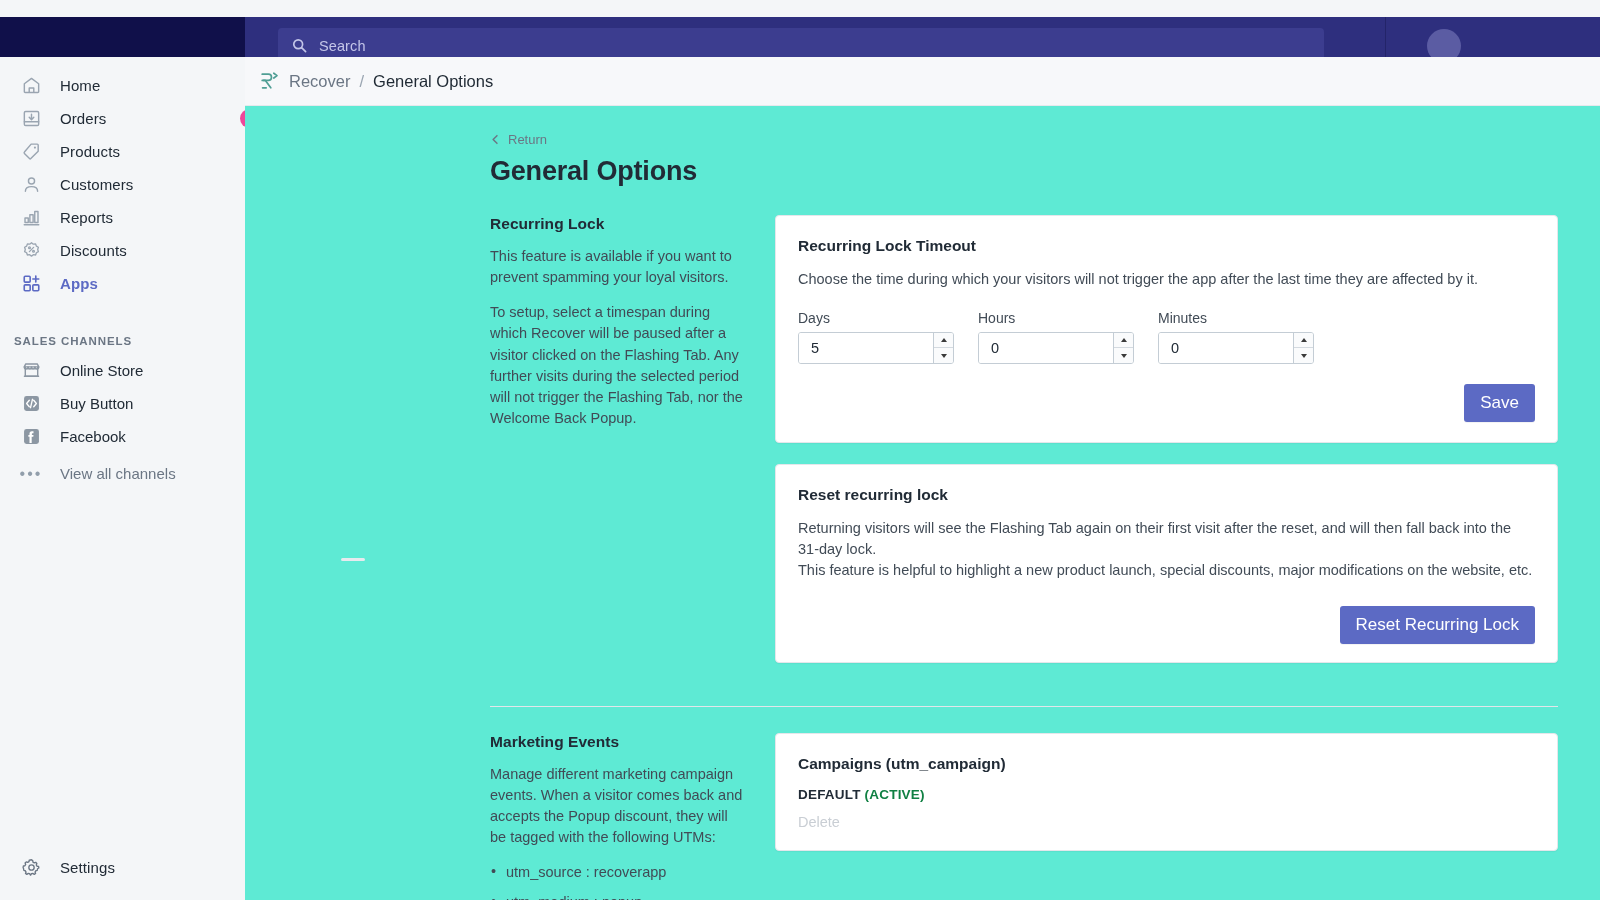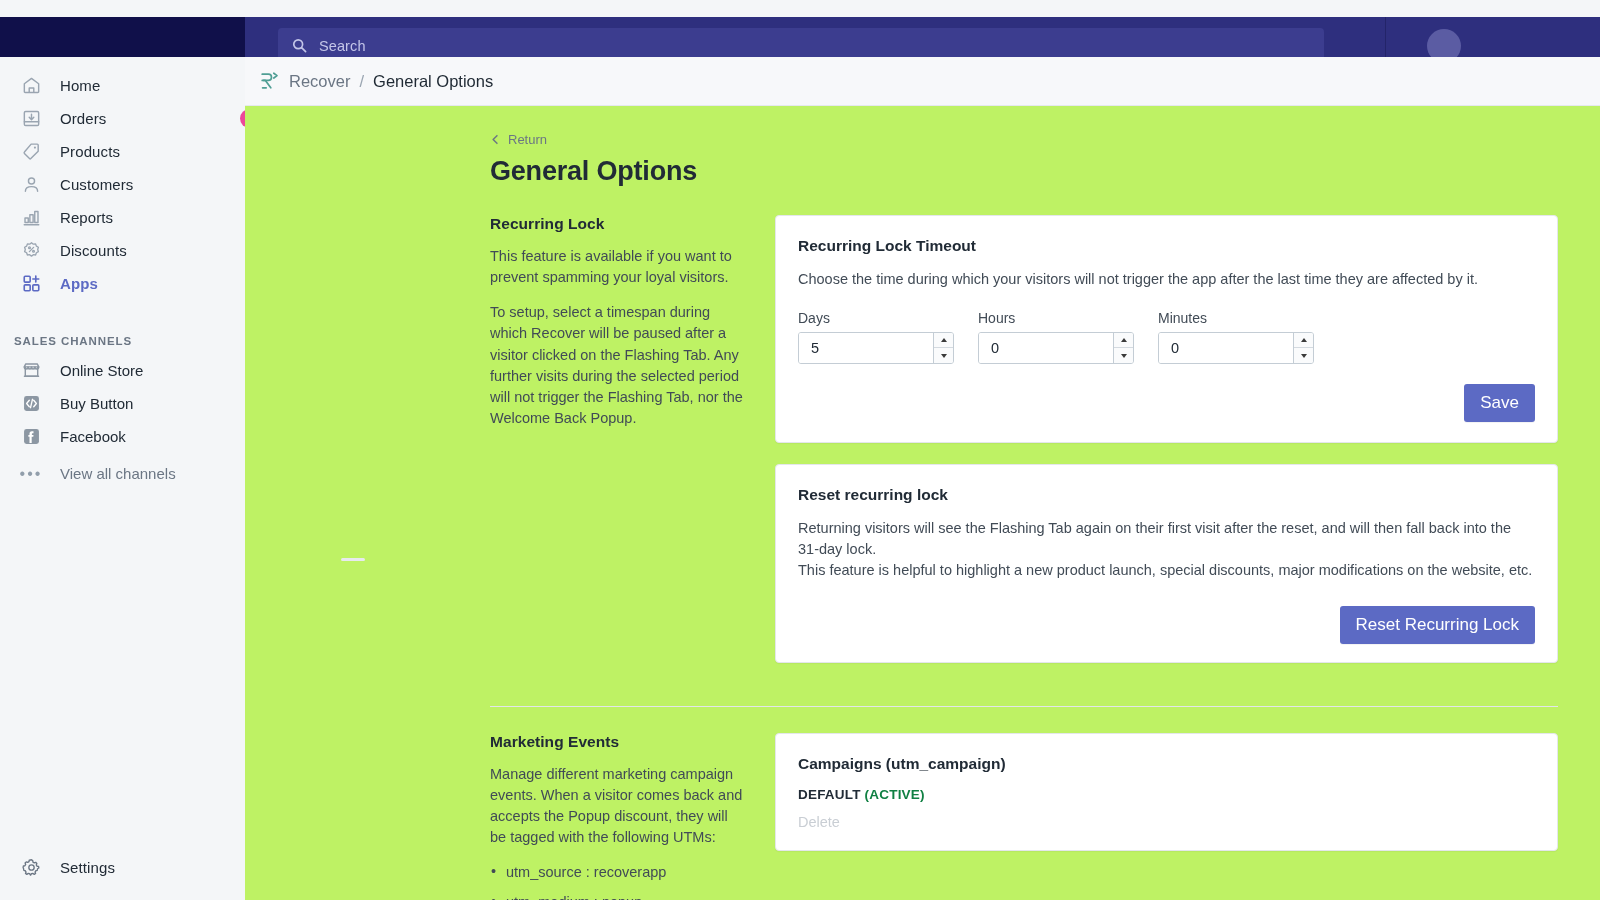--- a/index.html
+++ b/index.html
@@ -129,21 +129,21 @@
     padding: 0 16px 0 20px;
     cursor: pointer;
   }
   .settings-item .nav-ico { margin-right: 18px; color: #6b7684; }
   .settings-item .nav-label { font-size: 15px; }
 
   
   .content {
     position: absolute; top: 57px; left: 245px;
     width: 1355px; height: 843px;
-    background: #bef264;
+    background: #5eead4;
     overflow: hidden;
   }
   .breadcrumb-bar {
     height: 49px;
     display: flex; align-items: center;
     padding-left: 13px;
     border-bottom: 1px solid #e6e9ed;
     background: #f7f8fa;
   }
   .rec-logo { width: 22px; height: 20px; margin-right: 9px; display:flex; align-items:center; }

